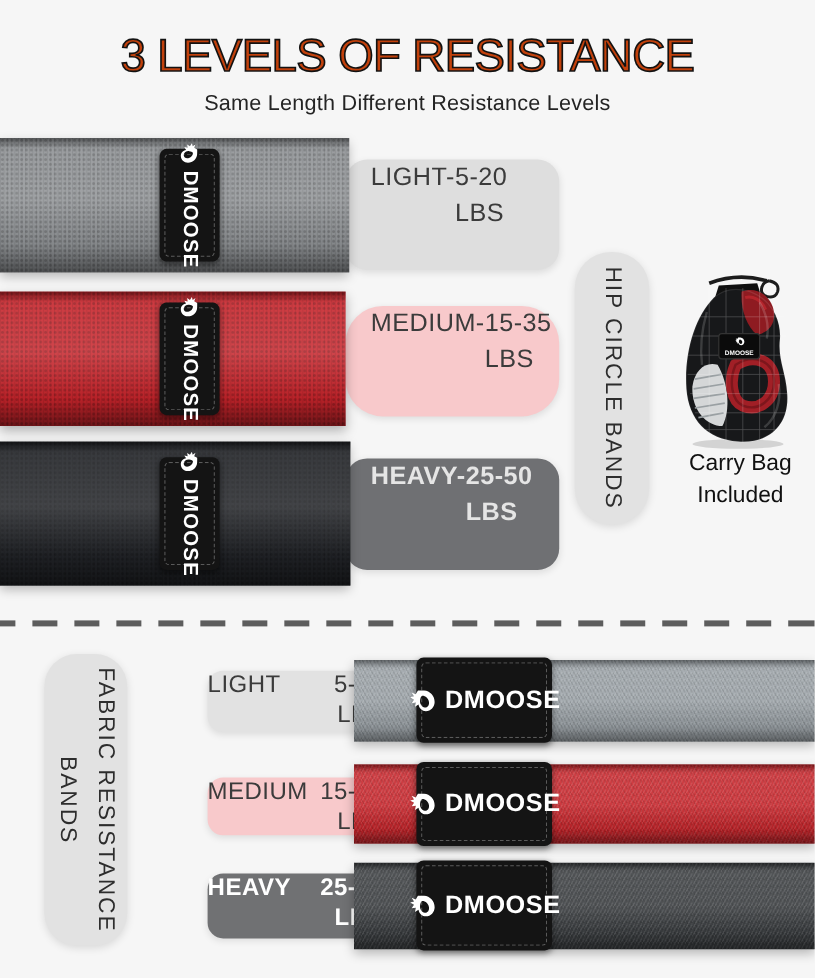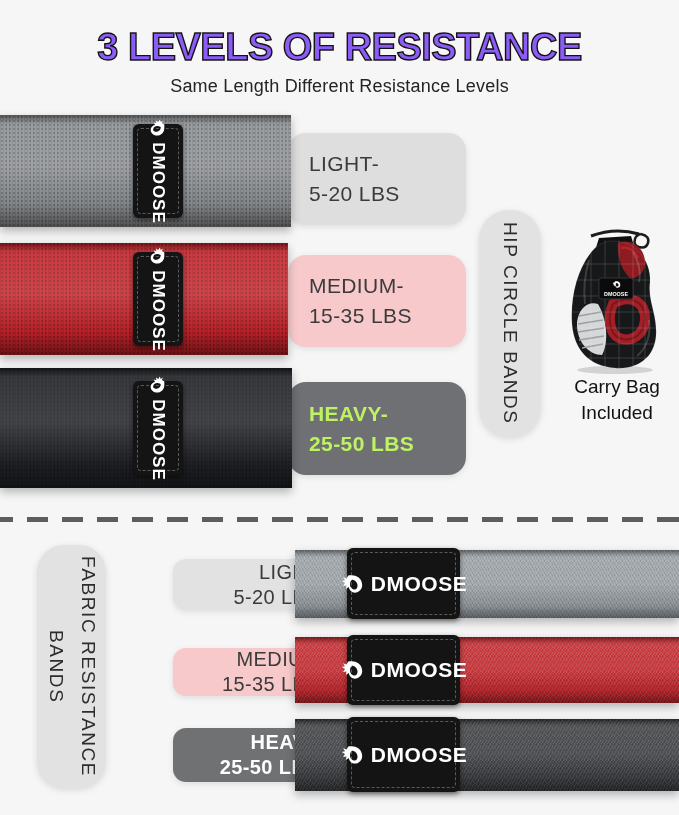--- a/index.html
+++ b/index.html
@@ -4,21 +4,21 @@
 <style>
   html,body{margin:0;padding:0;background:#f6f6f6;}
   .stage{
     position:relative;width:679px;height:815px;overflow:hidden;
     background:#f6f6f6;
     font-family:"Liberation Sans","DejaVu Sans",sans-serif;
   }
   
   .title{
     position:absolute;top:26px;left:0;right:0;text-align:center;
-    font-size:38px;font-weight:bold;color:#8b5cf6;letter-spacing:-.5px;
+    font-size:38px;font-weight:normal;color:#c2410c;letter-spacing:-.5px;
     -webkit-text-stroke:1.4px #121212;
   }
   .subtitle{
     position:absolute;top:76px;left:0;right:0;text-align:center;
     font-size:18px;color:#242424;letter-spacing:.2px;
   }
   
   .band{position:absolute;z-index:2;box-shadow:0 4px 9px rgba(0,0,0,.28);}
   .band.knit{
     background-image:
@@ -52,21 +52,21 @@
     transform:translate(-50%,-50%) rotate(90deg);
     display:flex;align-items:center;justify-content:center;gap:5px;
   }
   .htag{left:347px;width:113px;display:flex;align-items:center;justify-content:center;gap:7px;}
   .wordmark{color:#fff;font-weight:bold;letter-spacing:1px;font-size:17px;white-space:nowrap;}
   .htag .wordmark{font-size:21px;letter-spacing:.5px;}
   .logo{flex:0 0 auto;}
   
   .pill{
     position:absolute;z-index:1;border-radius:18px;
-    display:flex;flex-direction:column;justify-content:center;
+    display:flex;flex-direction:row;justify-content:center;
     box-shadow:0 2px 6px rgba(0,0,0,.10);
     font-size:21px;line-height:30px;letter-spacing:.4px;
   }
   .pill.top{left:288px;width:157px;height:92px;padding-left:21px;}
   .pill.bot{left:173px;width:147px;text-align:right;padding-right:36px;
     font-size:20px;line-height:25px;border-radius:13px;}
   .pill.heavy{font-weight:600;}
   
   .vpill{
     position:absolute;background:#e2e2e2;border-radius:30px;
@@ -127,36 +127,36 @@
   <div class="band knit top-band" style="top: 243px; width: 288px; background-color: rgb(199, 36, 43);">
     <div class="vtag">
       <div class="rot">
         <svg class="logo" width="19" height="19">
             <use href="#dmoose-logo"></use>
           </svg>
         <span class="wordmark">DMOOSE</span>
       </div>
     </div>
   </div>
-  <div class="pill top" style="top: 255px; background-color: rgb(248, 201, 203); color: rgb(59, 59, 59);">
+  <div class="pill top" style="top: 255px; background-color: rgb(248, 201, 203); color: rgb(59, 59, 59); border-radius: 31px;">
     <div>MEDIUM-</div>
     <div>15-35 LBS</div>
   </div>
 
   <div class="band knit top-band" style="top: 368px; height: 120px; width: 292px; background-color: rgb(33, 35, 39);">
     <div class="vtag">
       <div class="rot">
         <svg class="logo" width="19" height="19">
             <use href="#dmoose-logo"></use>
           </svg>
         <span class="wordmark">DMOOSE</span>
       </div>
     </div>
   </div>
-  <div class="pill top heavy" style="top: 382px; height: 93px; background-color: rgb(111, 112, 115); color: #bef264;">
+  <div class="pill top heavy" style="top: 382px; height: 93px; background-color: rgb(111, 112, 115); color: #e5e5e5;">
     <div>HEAVY-</div>
     <div>25-50 LBS</div>
   </div>
 
   <div class="vpill hip">
     <span>HIP CIRCLE BANDS</span>
   </div>
 
   <svg class="bag" viewBox="0 0 108 152">
     <ellipse cx="54" cy="146" rx="38" ry="4" fill="rgba(0,0,0,.14)"></ellipse>

